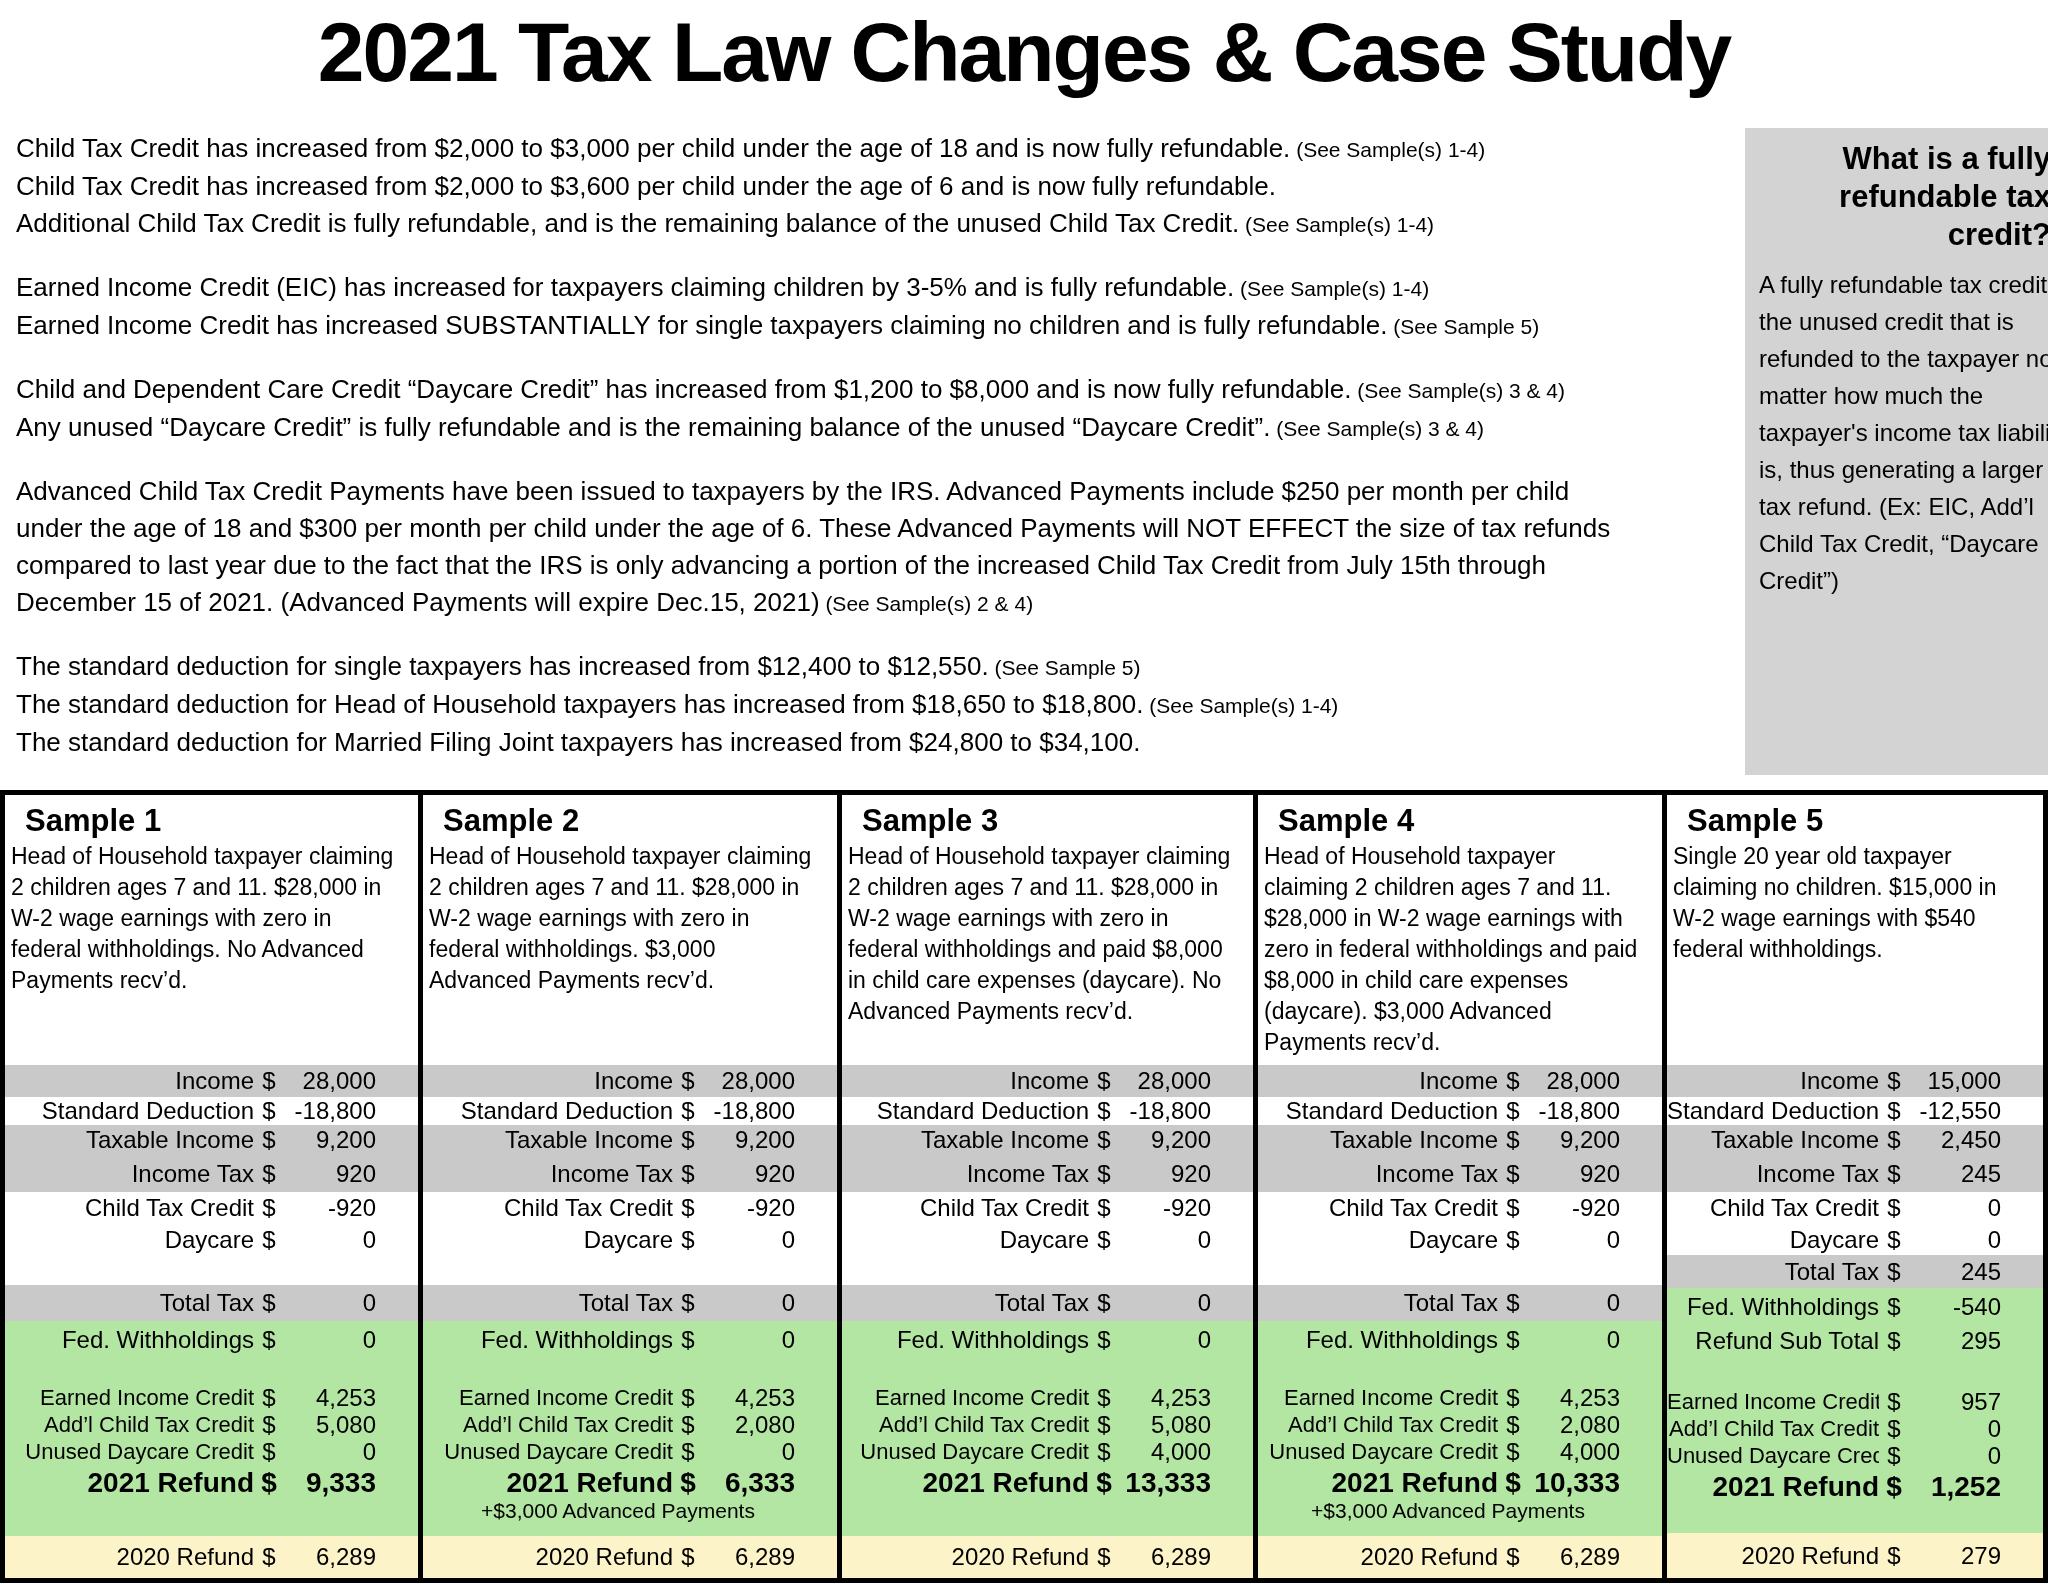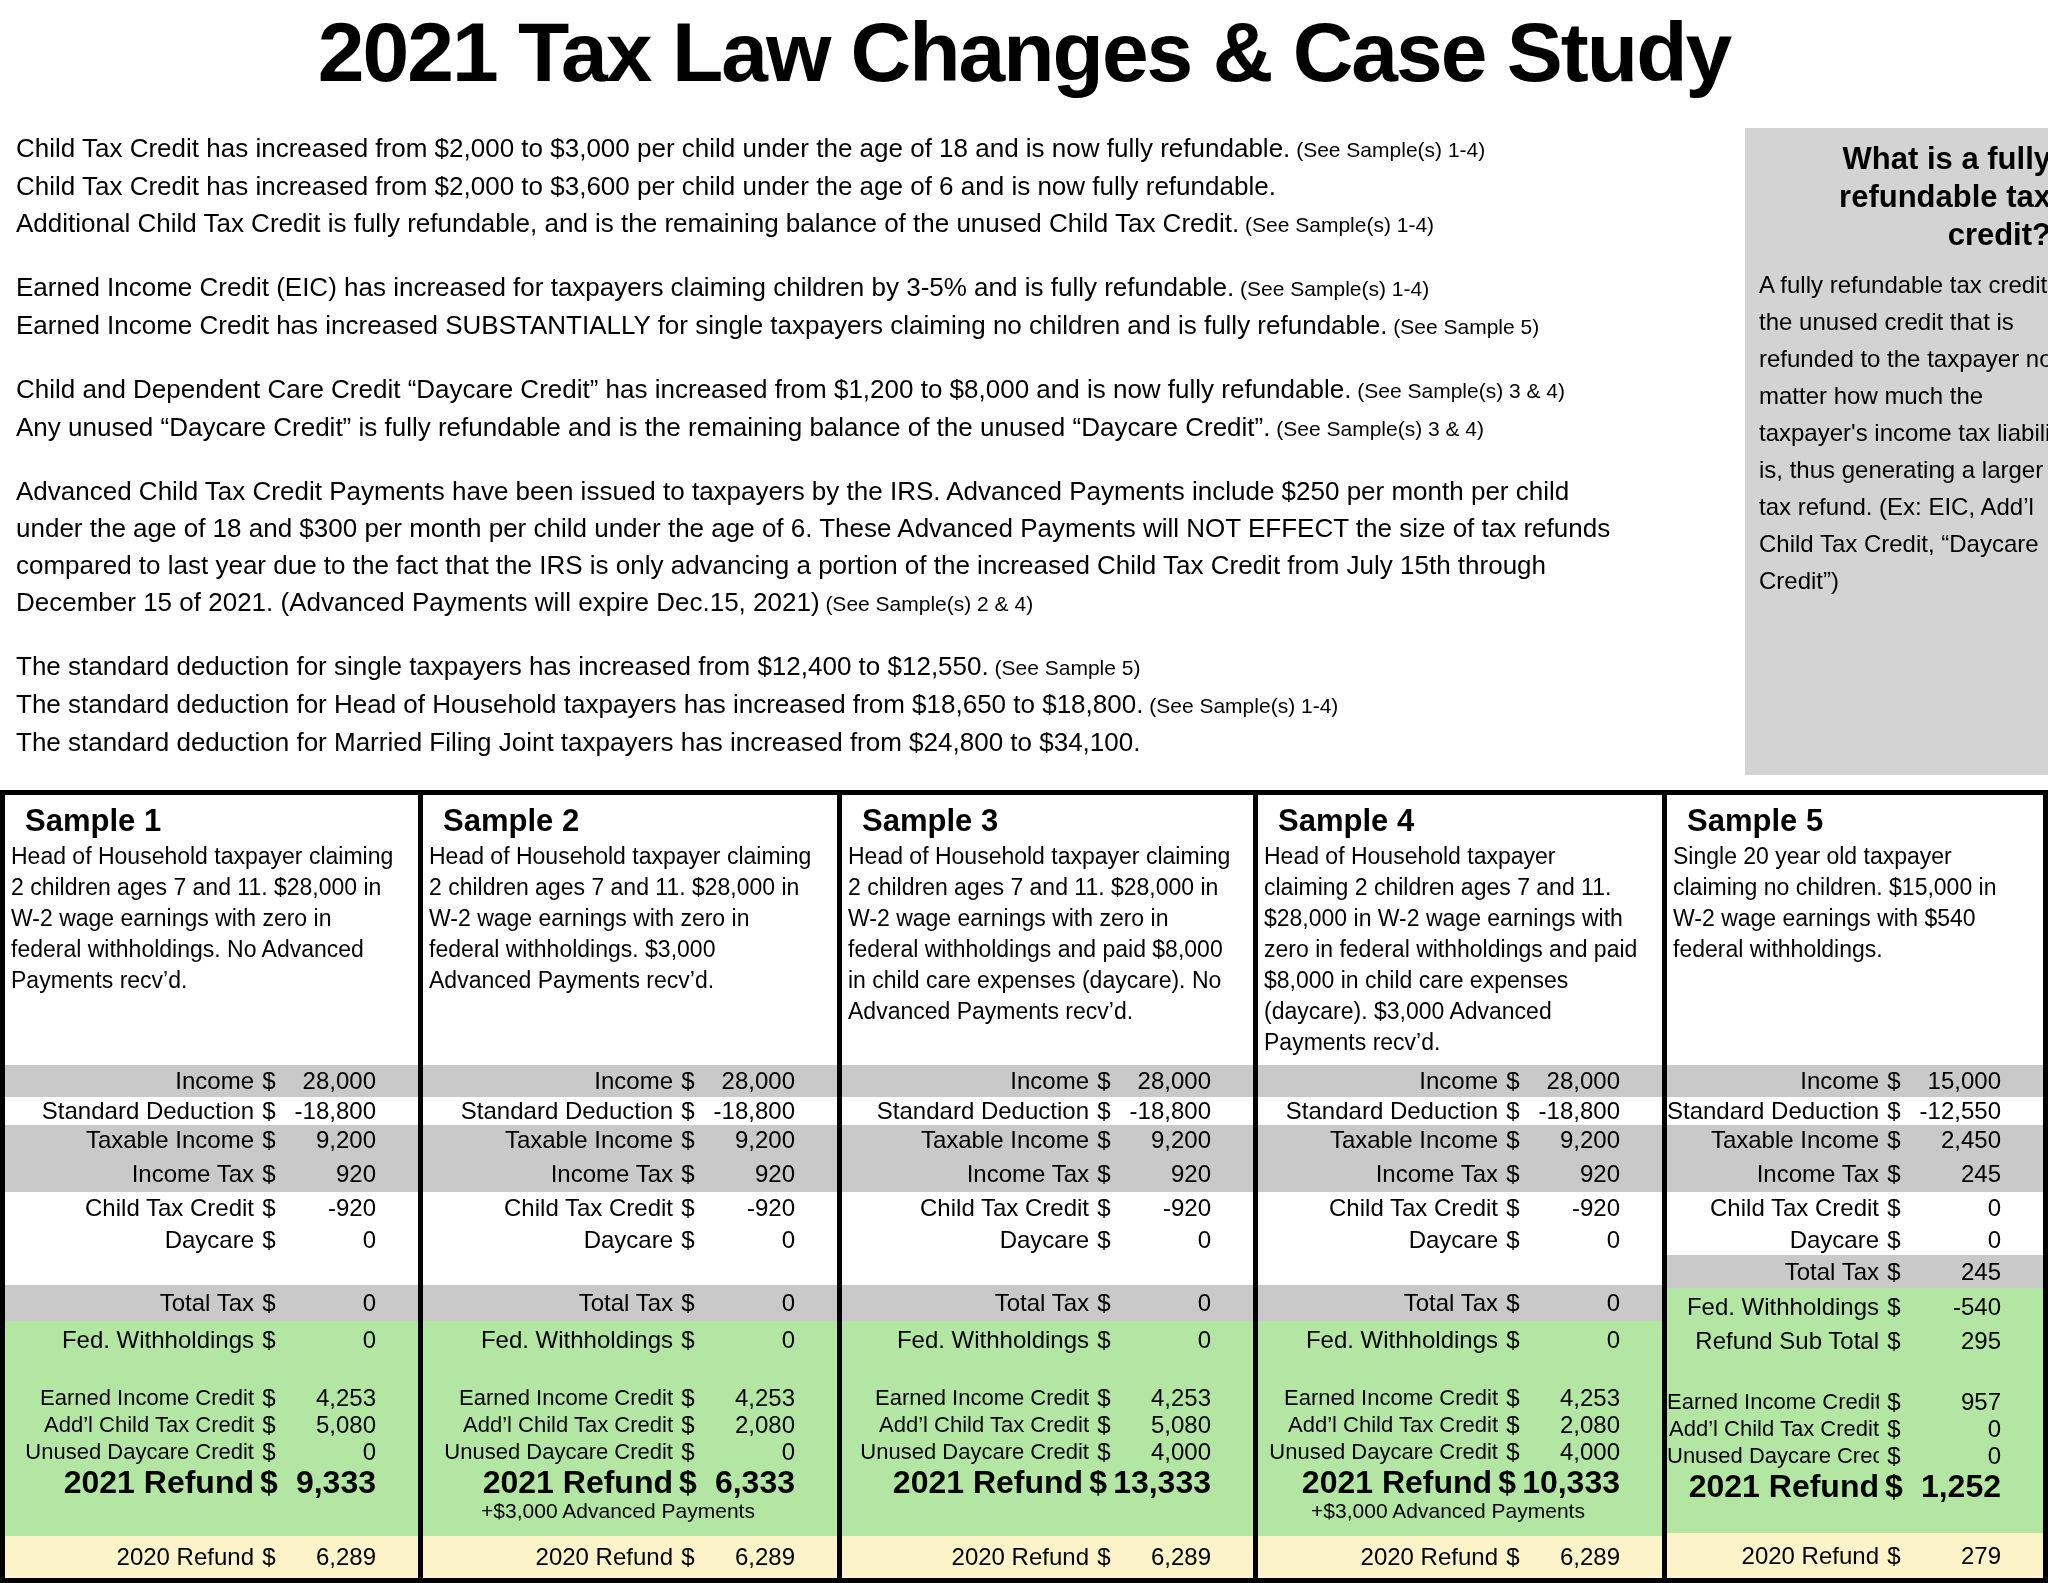--- a/index.html
+++ b/index.html
@@ -29,21 +29,21 @@
   .col:last-child{border-right:none;flex:1;}
   .s-head{font-size:31px;font-weight:bold;padding:8px 0 0 20px;height:38px;flex:none;}
   .s-desc{height:224px;font-size:23px;line-height:31px;padding:0 20px 0 6px;overflow:hidden;flex:none;}
   .s-rows{flex:1;display:flex;flex-direction:column;}
   .row{display:flex;align-items:center;padding-right:42px;font-size:24px;flex:none;}
   .row .lbl{flex:1;text-align:right;white-space:nowrap;overflow:hidden;}
   .row.sm .lbl{font-size:22px;}
   .row .cur{width:30px;text-align:center;flex:none;}
   .row .val{min-width:92px;text-align:right;white-space:nowrap;flex:none;}
   .row.bold{font-weight:bold;}
-  .row.bold .lbl,.row.bold .val,.row.bold .cur{font-size:32px;}
+  .row.bold .lbl,.row.bold .val,.row.bold .cur{font-size:28px;}
   .note-row{text-align:center;font-size:21px;padding-right:24px;flex:none;}
   .fillrow{flex:1;}
   .bg-gray{background:var(--band-gray,#c9c9c9);}
   .bg-green{background:var(--green,#b3e6a3);}
   .bg-yellow{background:var(--yellow,#fdf3c9);}
   .bg-white{background:#fff;}
 </style>
 </head>
 <body>
 

